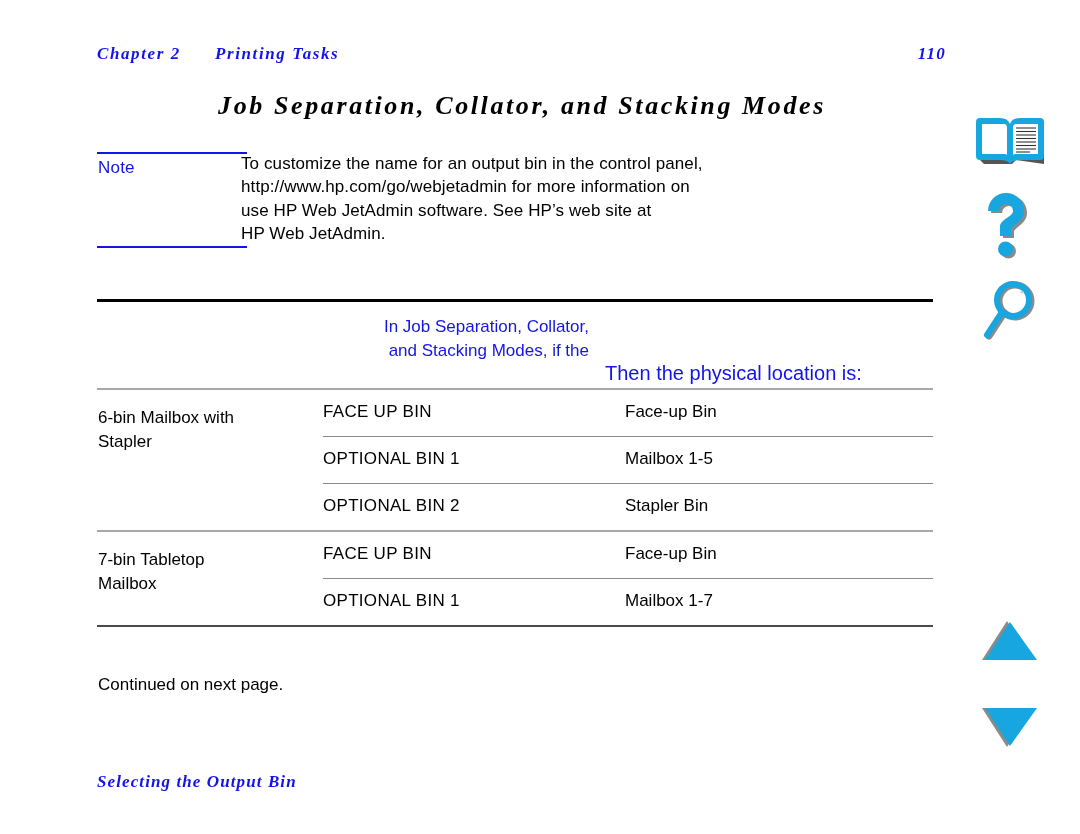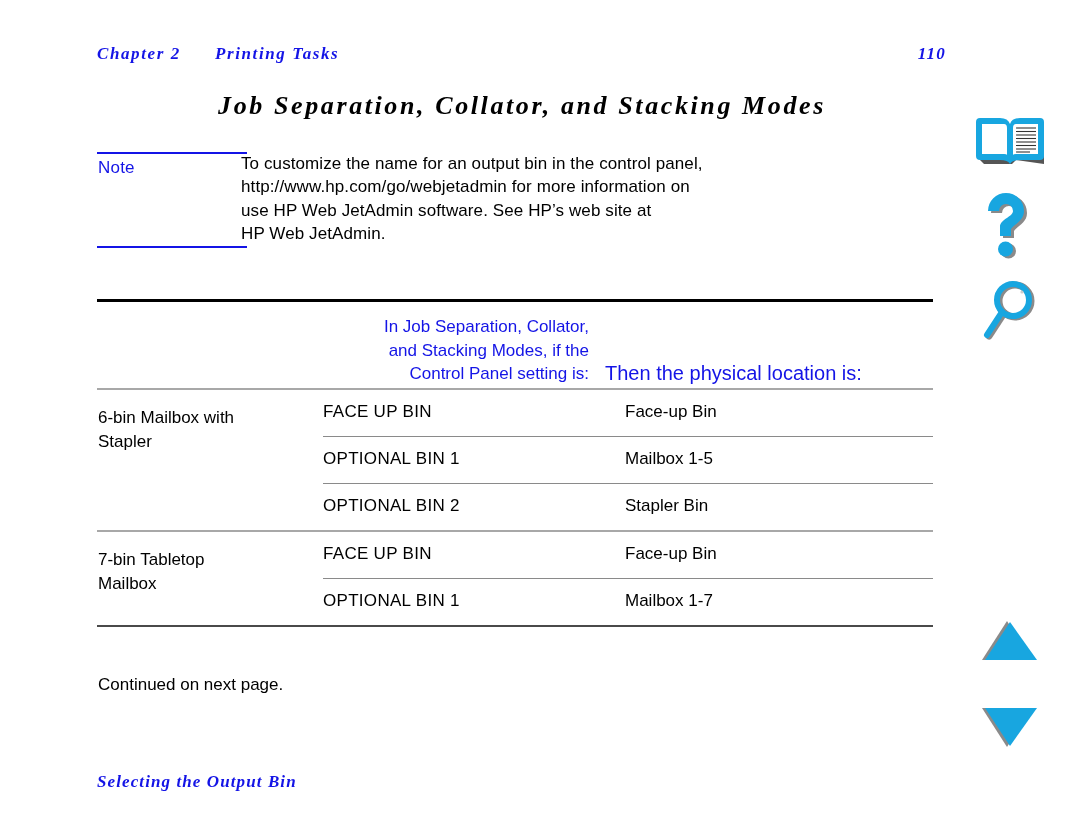--- a/index.html
+++ b/index.html
@@ -253,21 +253,20 @@
 </div>
 
 <div id="bin-table">
 
   <div class="rule-thick-black"></div>
 
   <div class="thead">
     <div class="th-col1">
       <div>In Job Separation, Collator,</div>
       <div>and Stacking Modes, if the</div>
-      <div>Control Panel setting is:</div>
     </div>
     <div class="th-col2">Then the physical location is:</div>
   </div>
 
   <div class="rule-gray-full"></div>
 
   <div class="group">
     <div class="group-label">
       <div>6-bin Mailbox with</div>
       <div>Stapler</div>

